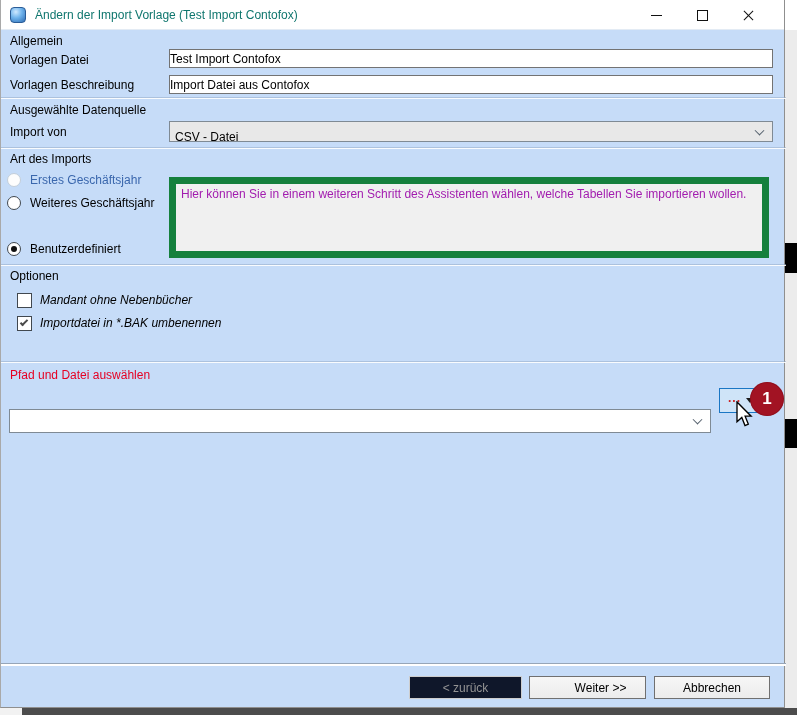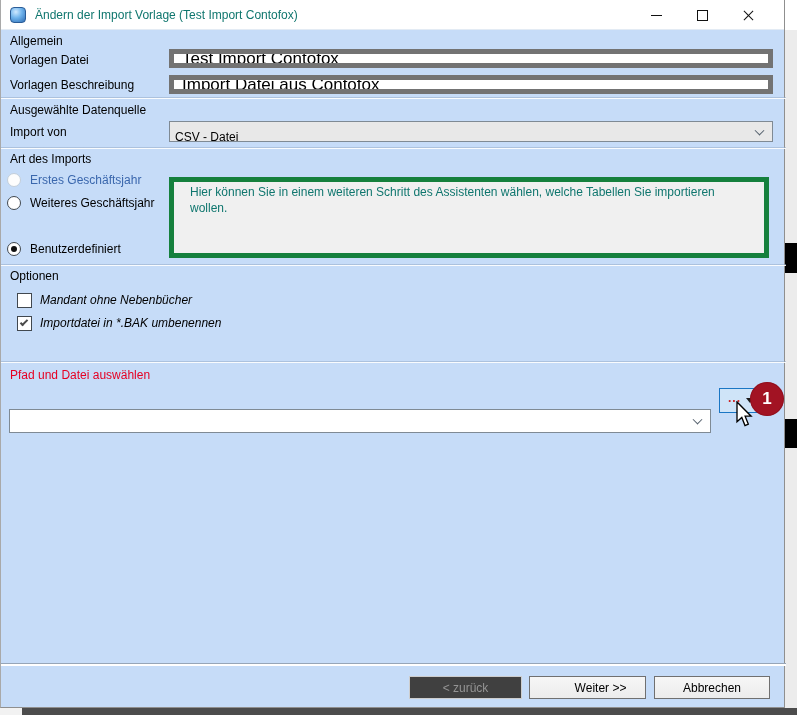--- a/index.html
+++ b/index.html
@@ -47,36 +47,36 @@
   .glyph-close i { position:absolute; left:0; top:6px; width:13px; height:1px; background:#111; display:block; }
   .glyph-close i:first-child { transform:rotate(45deg); }
   .glyph-close i:last-child  { transform:rotate(-45deg); }
 
   
   .sec-line { left:0; width:785px; height:2px;
     background:linear-gradient(to bottom, rgba(150,172,200,0.55) 0 1px, rgba(255,255,255,0.9) 1px 2px); }
   .label { color:#000; }
   .red { color:#e60023; }
   .textbox {
-    background:#fff; border:5px solid #737373; padding:0 8px;
-    font-family:inherit; font-size:17px; color:#000; outline:none; width:100%; height:100%;
+    background:#fff; border:1px solid #737373; padding:0 0;
+    font-family:inherit; font-size:12px; color:#000; outline:none; width:100%; height:100%;
   }
   .combo {
     background:#e8e8e8; border:1px solid #7f8a94;
     display:flex; align-items:center; padding:11px 22px 0 5px; position:relative;
   }
   .combo.white { background:#fff; }
   .chev {
     position:absolute; right:9px; top:50%; width:7px; height:7px;
     border-right:1.4px solid #55616d; border-bottom:1.4px solid #55616d;
     transform:translateY(-70%) rotate(45deg);
   }
   .infobox {
-    background:#f0f0f0; border:5px solid #15803d; padding:3px 16px;
-    line-height:1.3; color:#0f766e;
+    background:#f0f0f0; border:7px solid #15803d; padding:3px 5px;
+    line-height:1.3; color:#a21caf;
   }
 
   
   .radio-row { display:flex; align-items:center; height:15px; }
   .radio-circ {
     width:14px; height:14px; border-radius:50%; background:#fff;
     border:1px solid #41484f; position:relative; flex:0 0 auto;
   }
   .radio-row.hot .radio-circ { border-color:#c3ced9; background:#fdfdfd; }
   .radio-row.hot .radio-label { color:#3a67ad; }
@@ -115,21 +115,21 @@
   .cursor { left:734px; top:401px; width:18px; height:26px; }
 
   
   .footer-sep { left:0; top:663px; width:785px; height:3px;
     background:linear-gradient(to bottom,#96a5b8 0 1px,#ffffff 1px 3px); }
   .btn {
     height:23px; background:linear-gradient(#f6f6f6,#ececec);
     border:1px solid #707070; color:#000; font-size:12px;
     display:flex; align-items:center; justify-content:center; cursor:default;
   }
-  .btn.disabled { background:#404040; border-color:#cdcdcd; color:#949494; }
+  .btn.disabled { background:#0f172a; border-color:#cdcdcd; color:#949494; }
 </style>
 </head>
 <body>
 
 <div class="abs right-strip"></div>
 <div class="abs right-strip-top"></div>
 <div class="abs artifact artifact-1"></div>
 <div class="abs artifact artifact-2"></div>
 <div class="abs bottom-strip"></div>
 <div class="abs bottom-strip-corner"></div>

